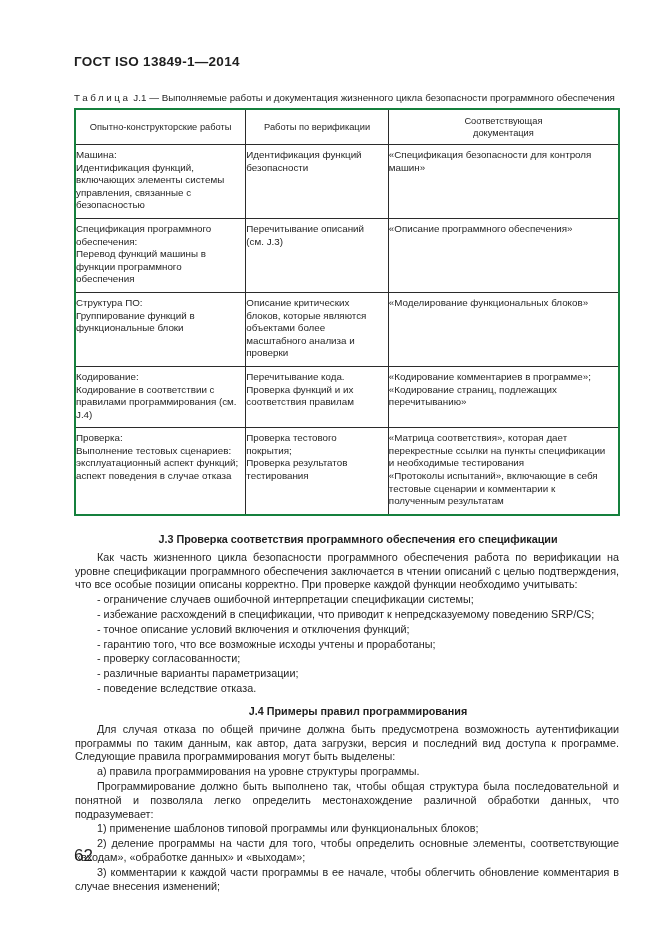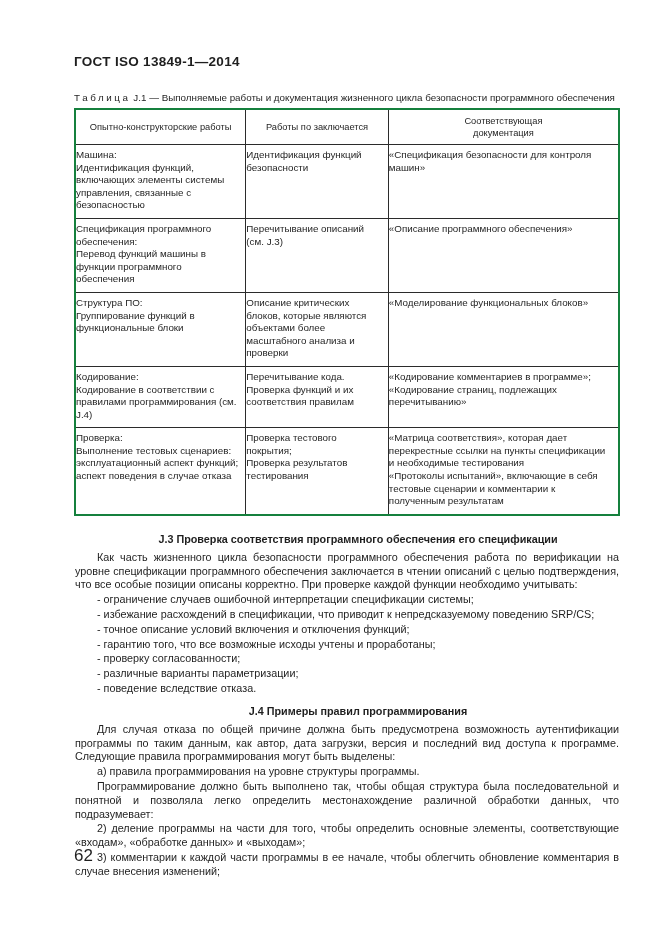--- a/index.html
+++ b/index.html
@@ -95,21 +95,21 @@
           <col class="c1">
           <col class="c2">
           <col class="c3">
         </colgroup>
       <thead>
         <tr id="thead-row">
             <th>
               <div>Опытно-конструкторские работы</div>
             </th>
             <th>
-              <div>Работы по заключается</div>
+              <div>Работы по верификации</div>
             </th>
             <th>
               <div>Соответствующая</div>
               <div>документация</div>
             </th>
           </tr>
       </thead>
       <tbody id="table-body">
           <tr>
             <td>
@@ -186,19 +186,20 @@
         <p class="bullet">- избежание расхождений в спецификации, что приводит к непредсказуемому поведению SRP/CS;</p>
         <p class="bullet">- точное описание условий включения и отключения функций;</p>
         <p class="bullet">- гарантию того, что все возможные исходы учтены и проработаны;</p>
         <p class="bullet">- проверку согласованности;</p>
         <p class="bullet">- различные варианты параметризации;</p>
         <p class="bullet">- поведение вследствие отказа.</p>
         <h3 class="section-heading">J.4 Примеры правил программирования</h3>
         <p class="indent">Для случая отказа по общей причине должна быть предусмотрена возможность аутентификации программы по таким данным, как автор, дата загрузки, версия и последний вид доступа к программе. Следующие правила программирования могут быть выделены:</p>
         <p class="indent">а) правила программирования на уровне структуры программы.</p>
         <p class="indent">Программирование должно быть выполнено так, чтобы общая структура была последовательной и понятной и позволяла легко определить местонахождение различной обработки данных, что подразумевает:</p>
+        <p class="indent">1) применение шаблонов типовой программы или функциональных блоков;</p>
         <p class="indent">2) деление программы на части для того, чтобы определить основные элементы, соответствующие «входам», «обработке данных» и «выходам»;</p>
         <p class="indent">3) комментарии к каждой части программы в ее начале, чтобы облегчить обновление комментария в случае внесения изменений;</p>
       </div>
   </div>
 
   <div class="page-number">62</div>
 </div>
 
 </body></html>

